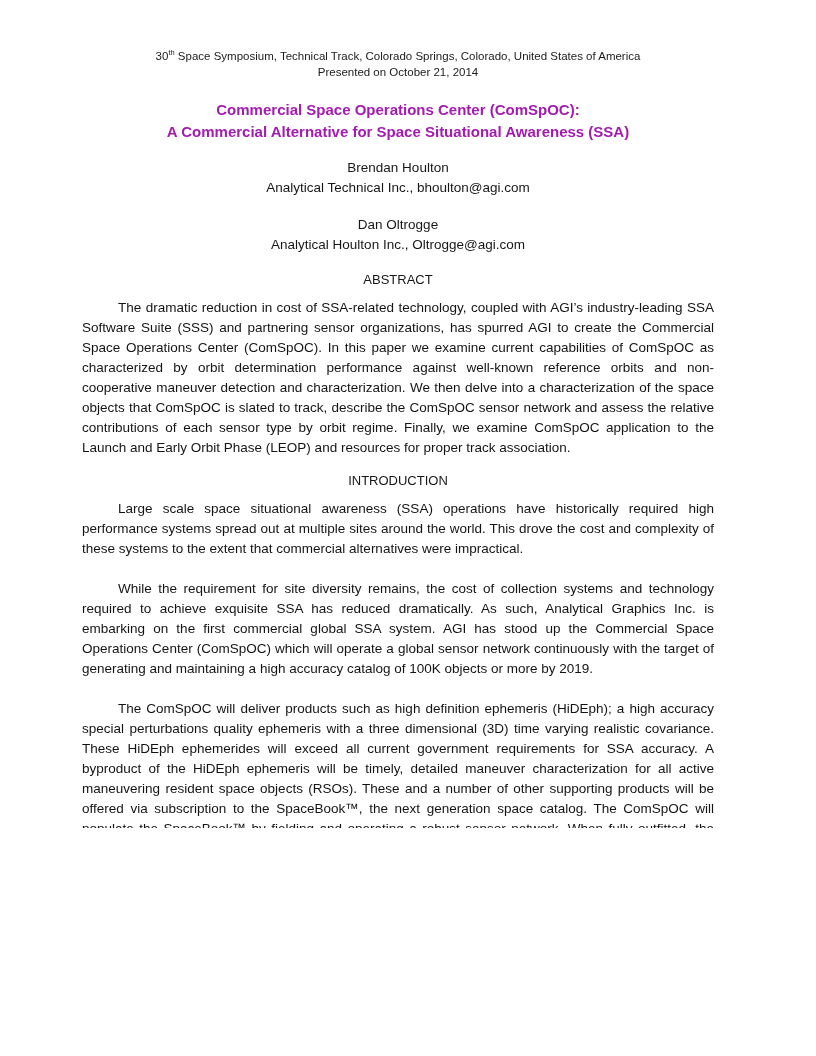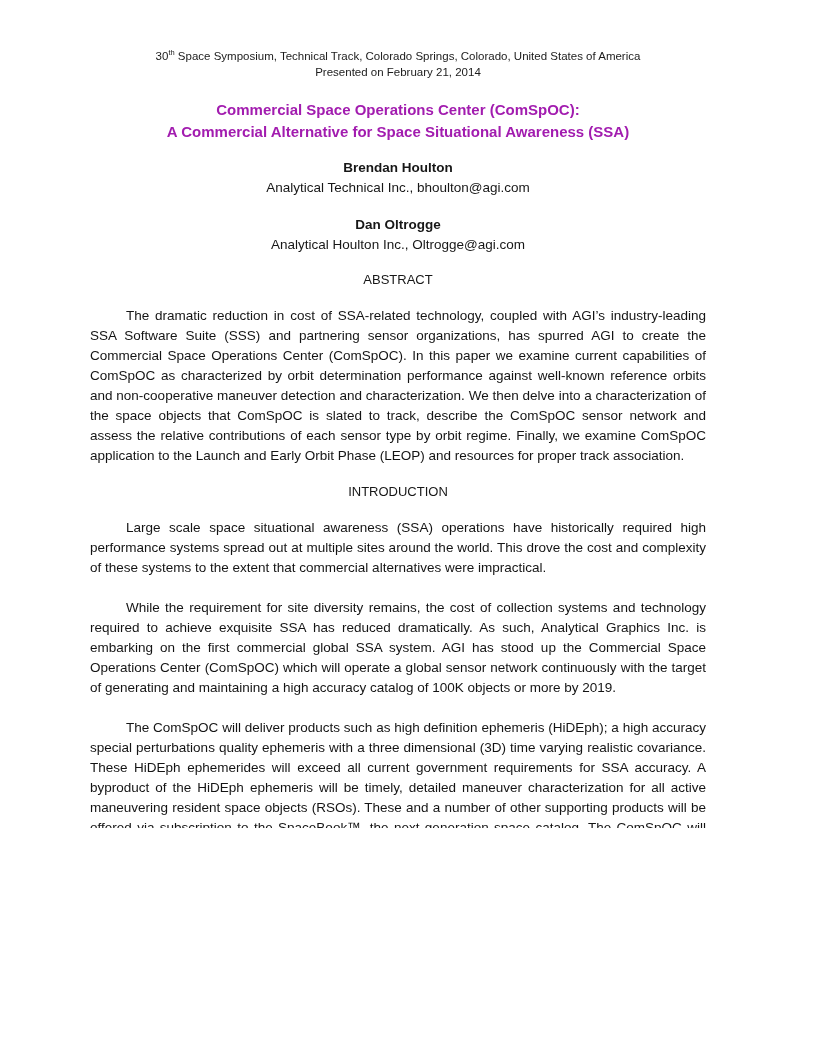--- a/index.html
+++ b/index.html
@@ -37,32 +37,32 @@
     color: #a21caf;
   }
   .title-line { display: block; }
   .author-block {
     text-align: center;
     margin-top: 15px;
     font-size: 13.5px;
     line-height: 20px;
   }
   .author-block.second { margin-top: 17px; }
-  .author-name { font-weight: bold; }
+  .author-name { font-weight: normal; }
   .author-affil { font-weight: normal; }
   .section-heading {
     text-align: center;
     font-weight: normal;
     font-size: 13px;
     line-height: 20px;
     margin-top: 15px;
   }
   .section-heading.intro { margin-top: 13px; }
   .body-para {
-    margin: 16px;
+    margin: 8px;
     font-size: 13.5px;
     line-height: 20px;
     text-align: justify;
     text-indent: 36px;
     color: #141414;
   }
   .body-para.gap { margin-top: 20px; }
   .page-footer {
     position: absolute;
     top: 994px;
@@ -75,21 +75,21 @@
     color: #737373;
   }
 </style>
 </head>
 <body>
 
 <div class="page">
 
   <div class="page-header">
     <div class="header-line"><span>30</span><sup>th</sup><span> Space Symposium, Technical Track, Colorado Springs, Colorado, United States of America</span></div>
-    <div class="header-line">Presented on February 21, 2014</div>
+    <div class="header-line">Presented on October 21, 2014</div>
   </div>
 
   <h1 class="paper-title">
     <span class="title-line">Commercial Space Operations Center (ComSpOC):</span>
     <span class="title-line">A Commercial Alternative for Space Situational Awareness (SSA)</span>
   </h1>
 
   <div class="author-block">
     <div class="author-name">Brendan Houlton</div>
     <div class="author-affil">Analytical Technical Inc., bhoulton@agi.com</div>

